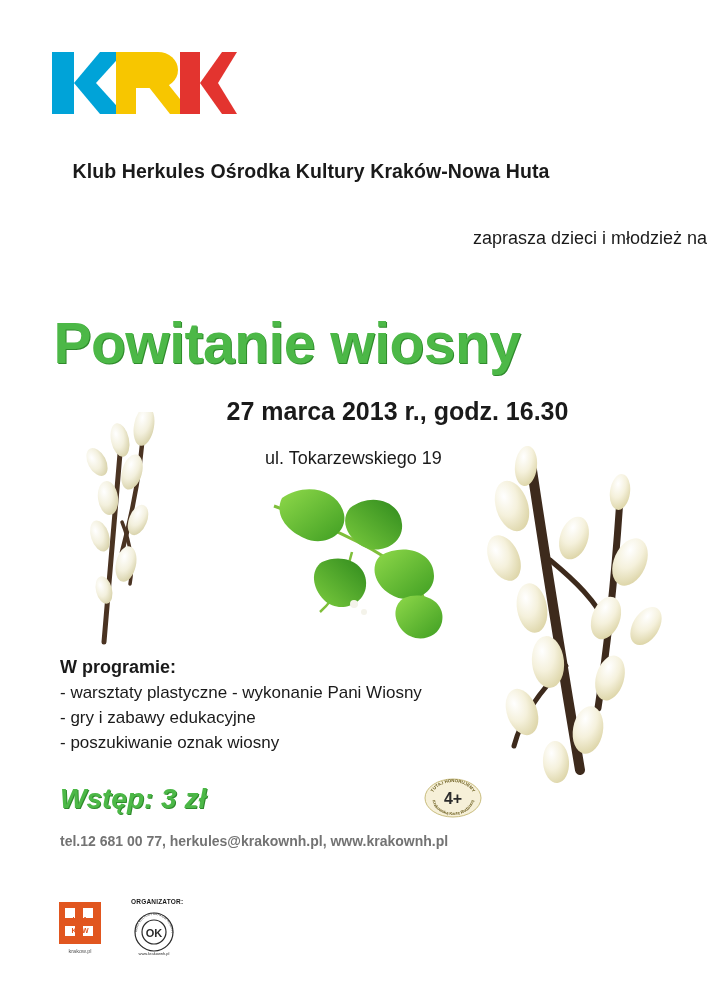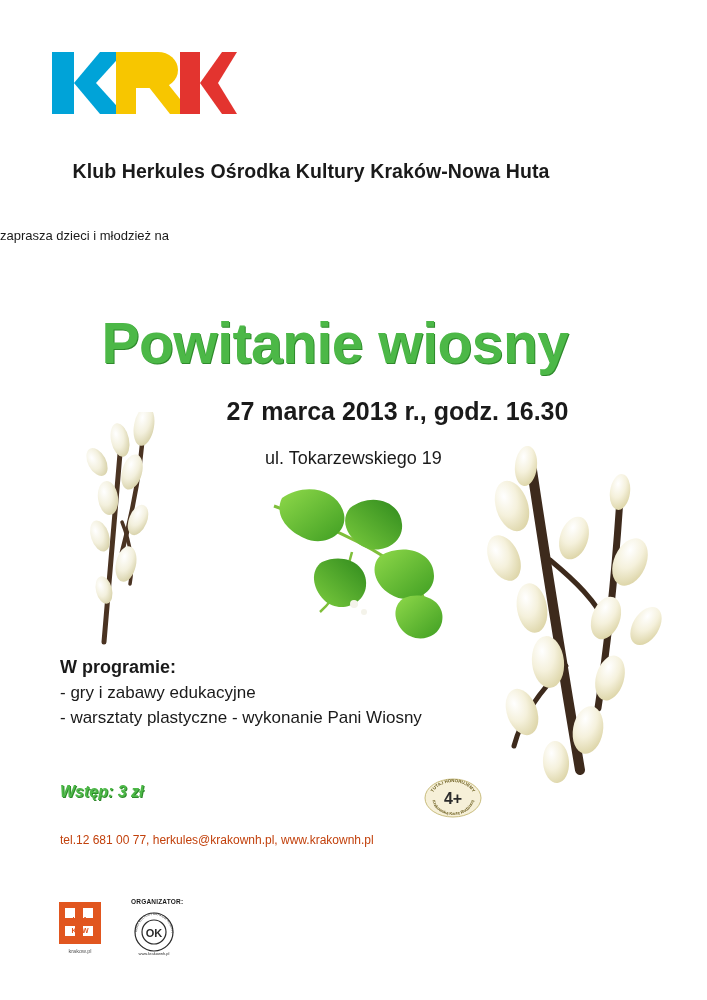--- a/index.html
+++ b/index.html
@@ -36,38 +36,37 @@
     font-size: 19.5px;
     font-weight: bold;
     letter-spacing: 0.1px;
     color: #1a1a1a;
   }
   .invite-line {
     position: absolute;
     left: 0;
     top: 228px;
     width: 707px;
-    text-align: left;
-    font-size: 13px;
+    text-align: right;
+    font-size: 18px;
     color: #1a1a1a;
   }
 
   
   .main-title {
     position: absolute;
     left: 0;
     top: 310px;
     width: 574px;
     text-align: center;
     font-size: 57px;
     font-weight: bold;
     color: #4cb847;
     letter-spacing: -0.5px;
     text-shadow: 1px 1px 0 #2f8a2c;
-    padding-left: 48px;
   }
   .date-line {
     position: absolute;
     left: 0;
     top: 397px;
     width: 707px;
     text-align: center;
     font-size: 25px;
     font-weight: bold;
     color: #1a1a1a;
@@ -124,43 +123,44 @@
     line-height: 25px;
     color: #1a1a1a;
   }
   .program-list div { white-space: nowrap; }
 
   
   .price-line {
     position: absolute;
     left: 60px;
     top: 783px;
-    font-size: 16px;
+    font-size: 28px;
     font-weight: bold;
     font-style: italic;
     color: #4cb847;
     text-shadow: 1px 1px 0 #2f8a2c;
   }
 
   
   .badge-4plus {
     position: absolute;
     left: 424px;
     top: 778px;
     width: 58px;
     height: 40px;
   }
 
   
   .contact-line {
     position: absolute;
     left: 60px;
     top: 833px;
-    font-size: 12px;
-    color: #c2410c;
+    font-size: 14px;
+    color: #737373;
+    font-weight: bold;
   }
 
   
   .krakow-logo {
     position: absolute;
     left: 57px;
     top: 900px;
     width: 52px;
     height: 55px;
   }
@@ -294,22 +294,23 @@
     <path d="M122 78 C146 64, 176 74, 176 98 C176 118, 150 128, 132 116 C116 106, 112 88, 122 78 Z" fill="url(#leafg)"></path>
     <path d="M64 84 C86 74, 110 86, 108 108 C106 128, 80 136, 66 122 C54 110, 52 92, 64 84 Z" fill="url(#leafg2)"></path>
     <path d="M146 120 C166 112, 188 124, 184 144 C180 162, 156 166, 144 152 C134 140, 136 126, 146 120 Z" fill="url(#leafg)"></path>
     <circle cx="96" cy="126" r="4" fill="#f4f3ea"></circle>
     <circle cx="106" cy="134" r="3" fill="#f4f3ea"></circle>
   </svg>
 </div>
 
 <div class="program-heading">W programie:</div>
 <div class="program-list">
+  <div>- warsztaty plastyczne - wykonanie Pani Wiosny</div>
   <div>- gry i zabawy edukacyjne</div>
-  <div>- warsztaty plastyczne - wykonanie Pani Wiosny</div>
+  <div>- poszukiwanie oznak wiosny</div>
 </div>
 
 <div class="price-line">Wstęp: 3 zł</div>
 
 <div class="badge-4plus">
   <svg width="58" height="40" viewBox="0 0 58 40" xmlns="http://www.w3.org/2000/svg">
     <ellipse cx="29" cy="20" rx="28" ry="19" fill="#f6f0d8" stroke="#c9bd7e" stroke-width="1"></ellipse>
     <path id="arcTop" d="M7 22 A22 18 0 0 1 51 22" fill="none"></path>
     <path id="arcBot" d="M8 20 A21 17 0 0 0 50 20" fill="none"></path>
     <text font-family="Liberation Sans, sans-serif" font-size="4.4" fill="#6b5d1e" font-weight="bold">

